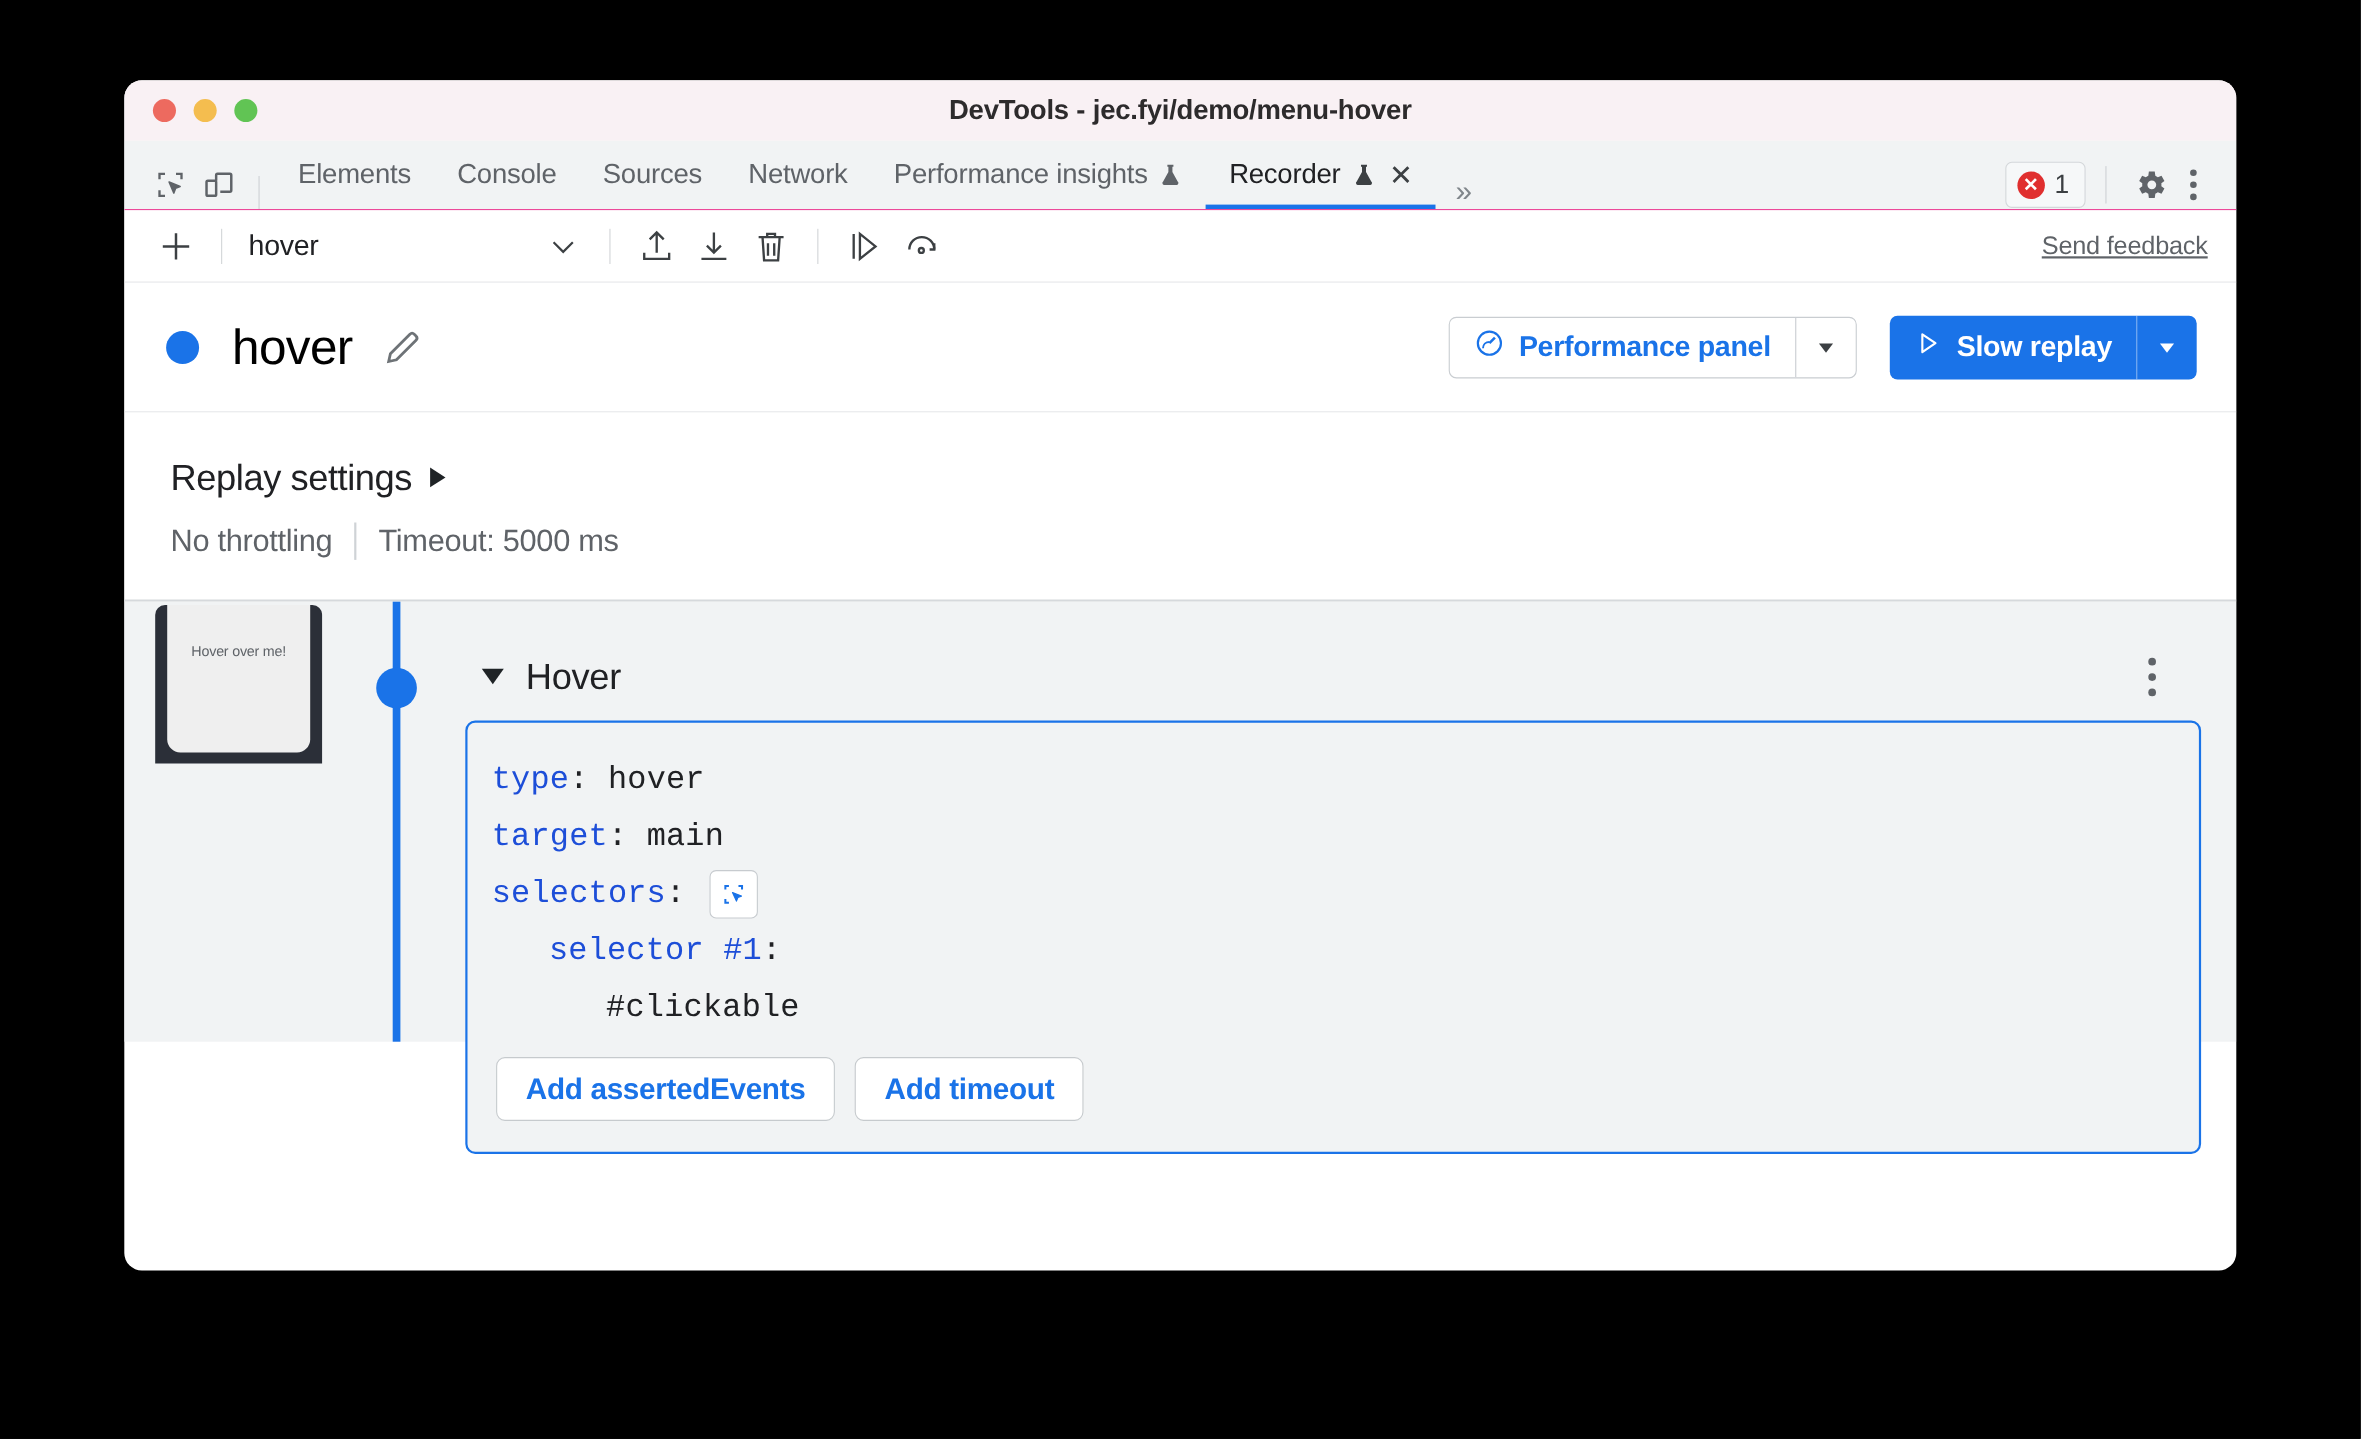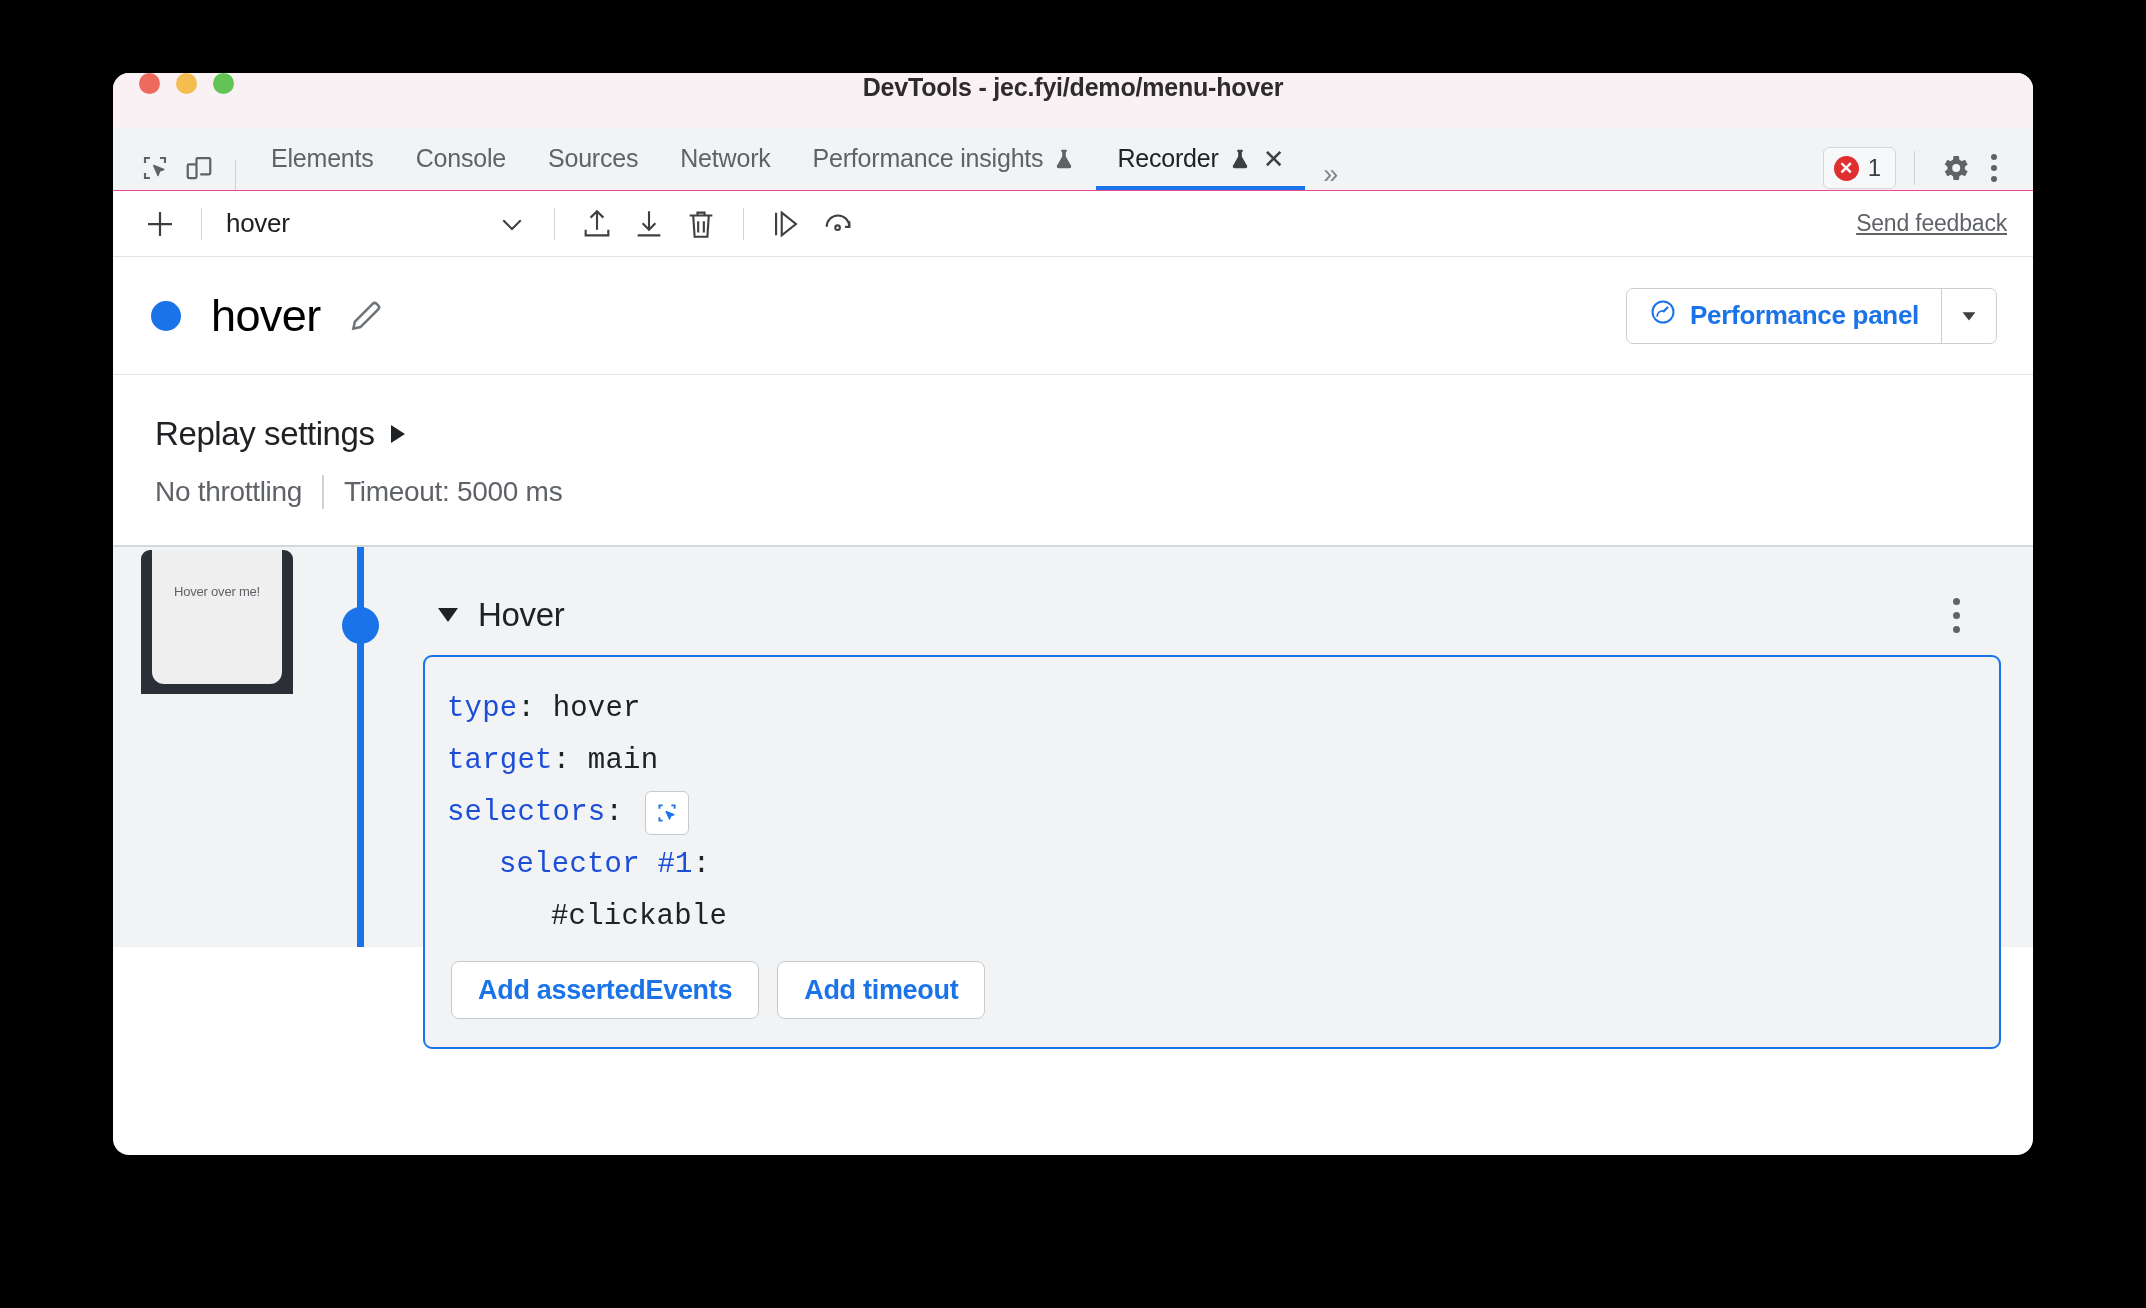--- a/index.html
+++ b/index.html
@@ -25,21 +25,21 @@
     overflow: hidden;
     box-shadow: 0 0 60px 24px rgba(0,0,0,0.55);
   }
 
   
   .titlebar {
     position: relative;
     height: 55px;
     background: #f9f1f4;
     display: flex;
-    align-items: flex-start;
+    align-items: center;
   }
   .traffic {
     display: flex;
     gap: 16px;
     margin-left: 26px;
   }
   .dot { width: 21px; height: 21px; border-radius: 50%; }
   .dot.red { background: #ed6a5f; }
   .dot.yellow { background: #f4bd4f; }
   .dot.green { background: #61c454; }
@@ -541,20 +541,36 @@
             <span>Performance panel</span>
           </div>
           <div class="divider"></div>
           <div class="arrow">
             <svg width="22" height="22" viewBox="0 0 24 24" fill="currentColor">
                 <path d="M5 8h14l-7 9z"></path>
               </svg>
           </div>
         </div>
 
+        <div class="split-btn primary">
+          <div class="main">
+            <span>
+              <svg width="26" height="26" viewBox="0 0 24 24" fill="none" stroke="#ffffff" stroke-width="1.8" stroke-linejoin="round">
+                <path d="M7 4.5l11 7.5-11 7.5z"></path>
+              </svg>
+            </span>
+            <span>Slow replay</span>
+          </div>
+          <div class="divider"></div>
+          <div class="arrow">
+            <svg width="22" height="22" viewBox="0 0 24 24" fill="currentColor">
+                <path d="M5 8h14l-7 9z"></path>
+              </svg>
+          </div>
+        </div>
       </div>
     </div>
 
     <div class="settings-strip">
       <div class="set-col">
         <div class="set-title">
           <span>Replay settings</span>
           <span class="tri-right"></span>
         </div>
         <div class="set-sub">

